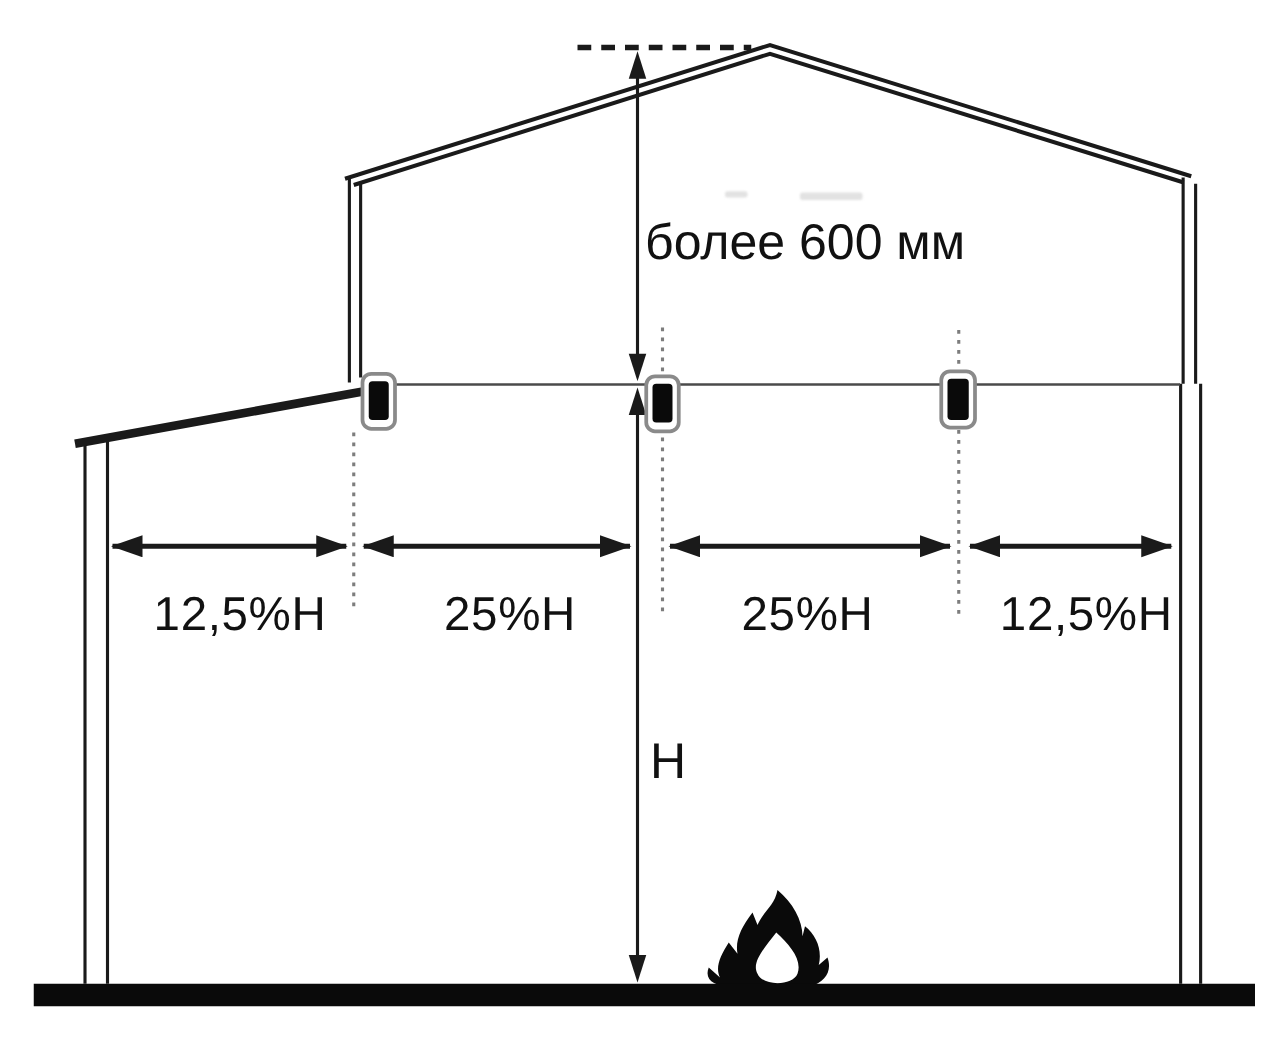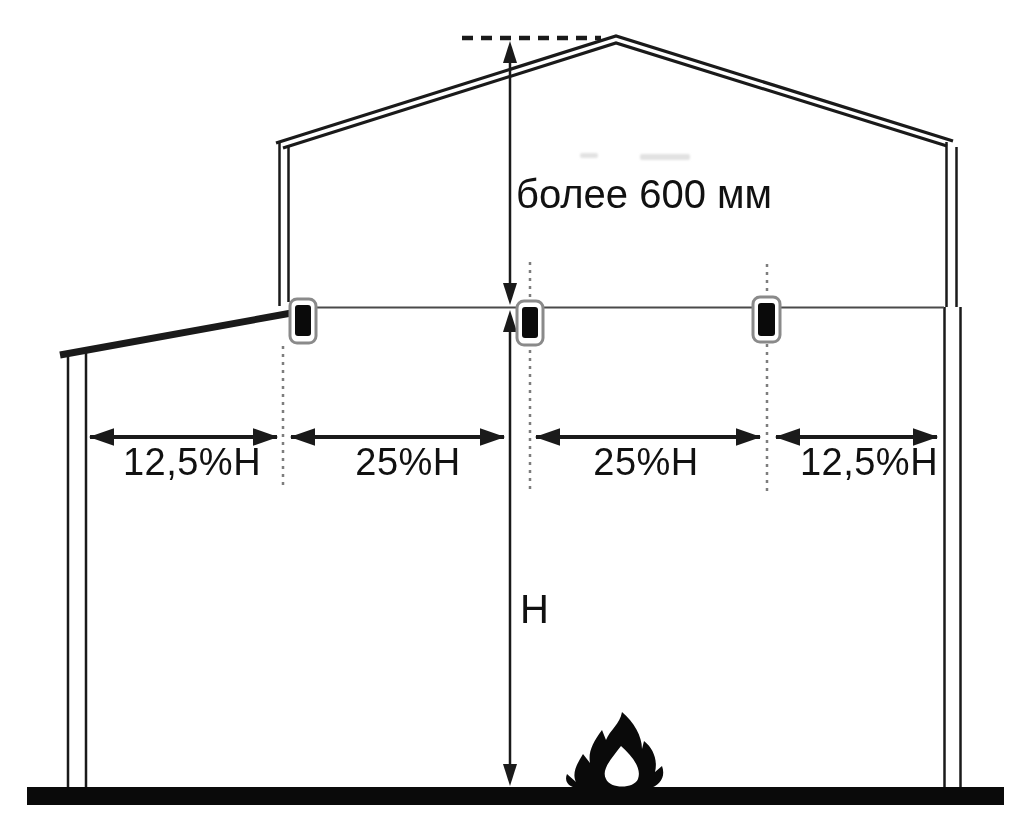--- a/index.html
+++ b/index.html
@@ -12,20 +12,21 @@
     overflow: hidden;
   }
   .canvas svg { position: absolute; left: 0; top: 0; }
   .dim-label {
     position: absolute;
     font-size: 38px;
     color: #111111;
     white-space: nowrap;
     transform: translateX(-50%);
     letter-spacing: 0.5px;
+    margin-top: 30px;
   }
   .free-label {
     position: absolute;
     font-size: 40px;
     color: #111111;
     white-space: nowrap;
   }
   .ghost {
     position: absolute;
     background: #e2e2e2;

